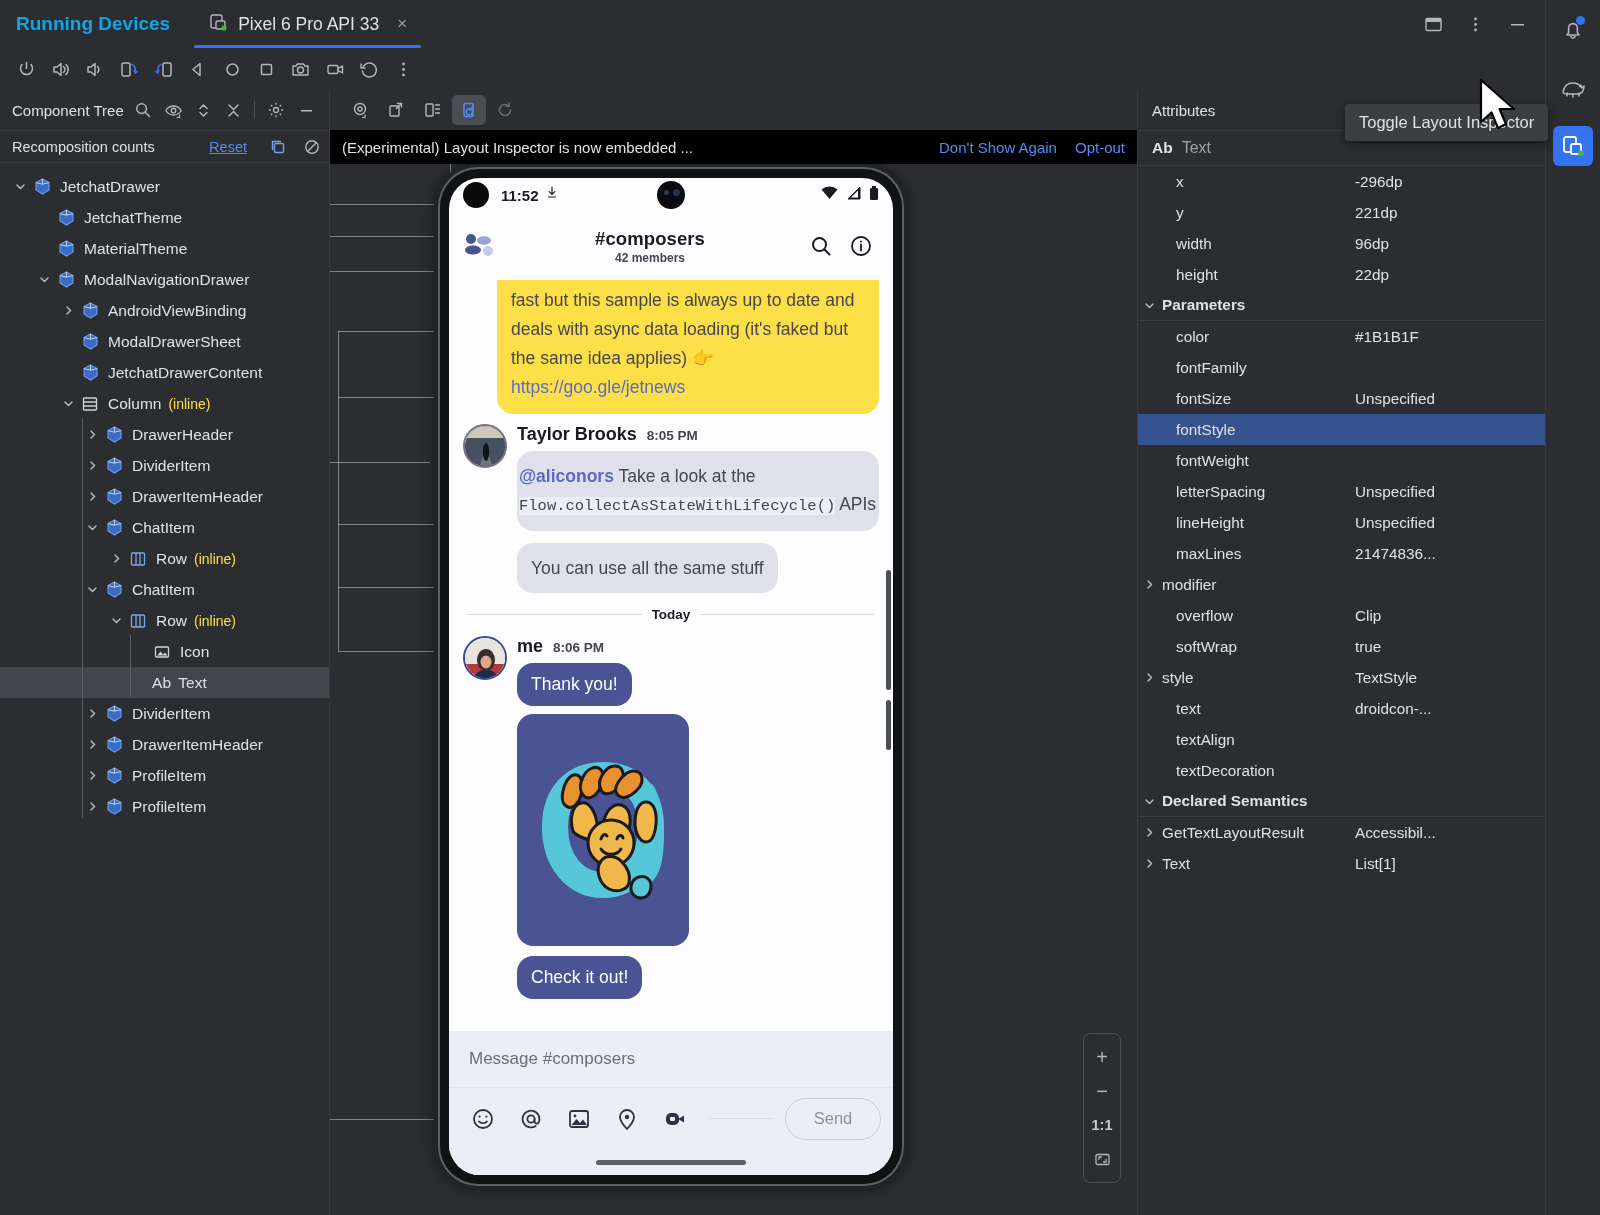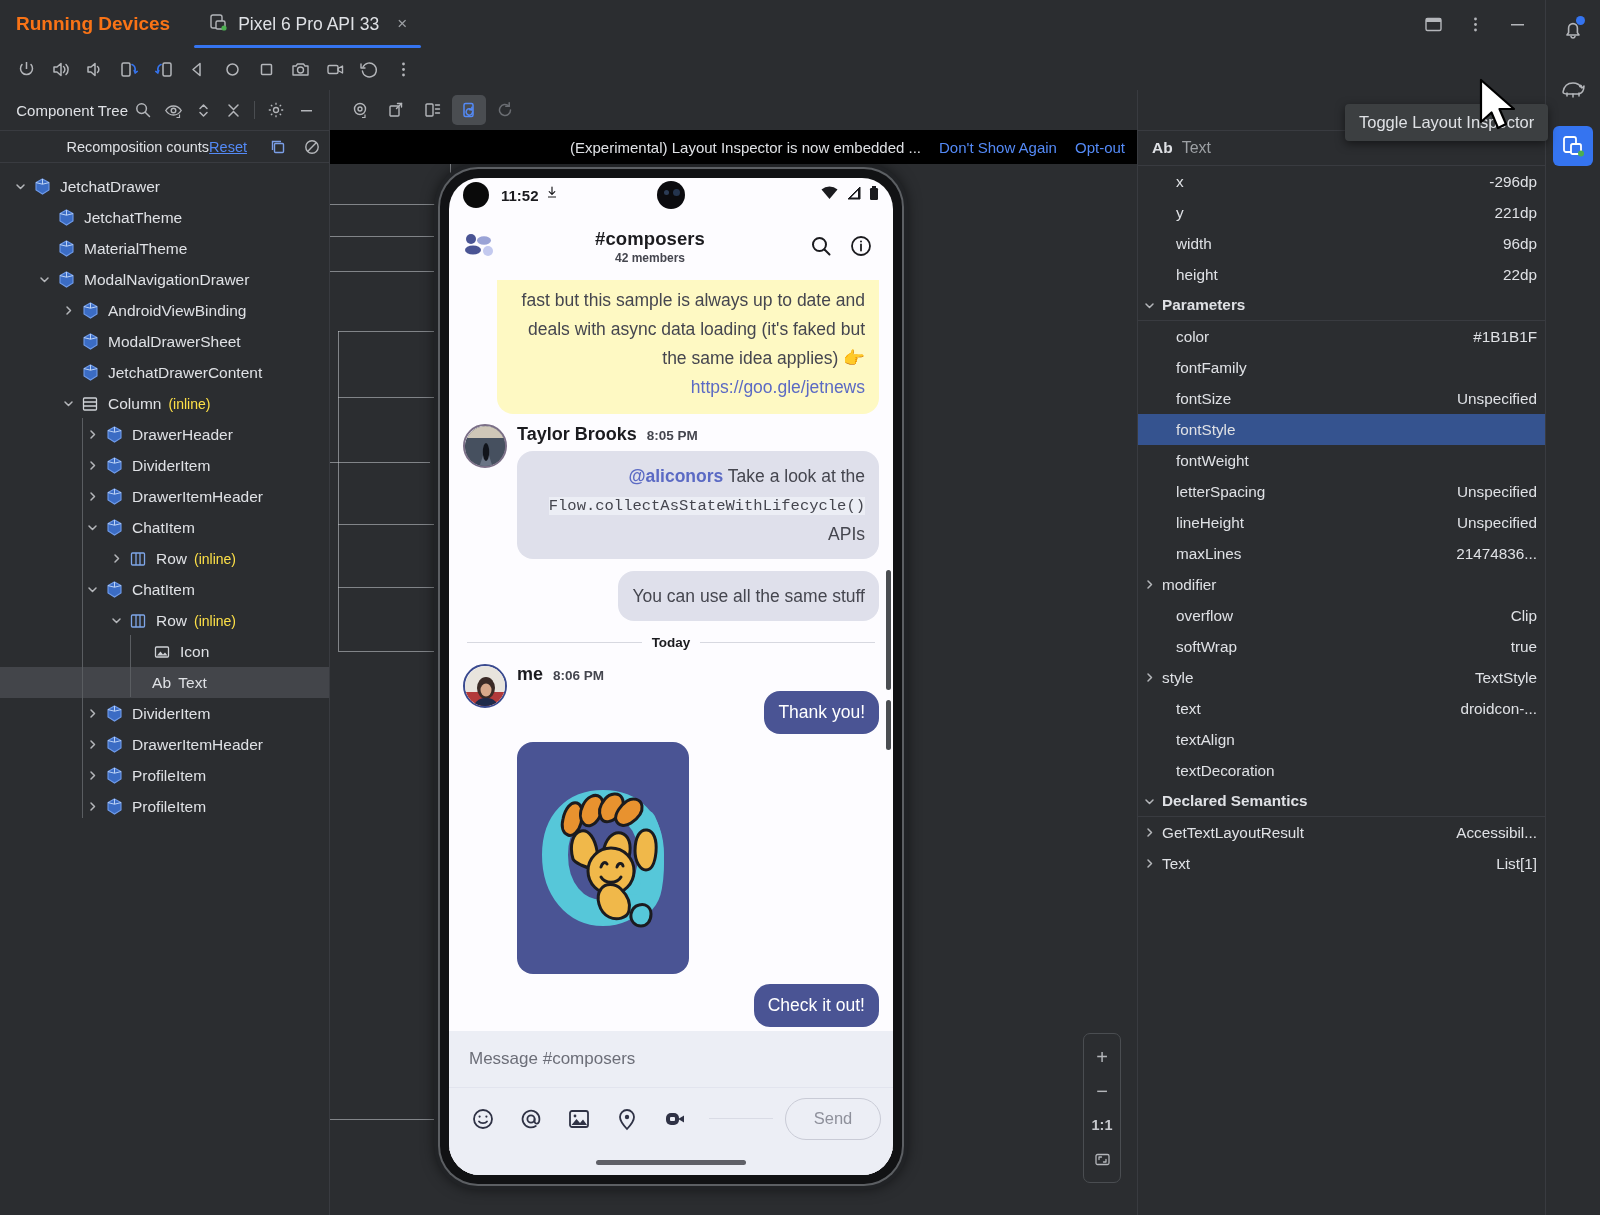--- a/index.html
+++ b/index.html
@@ -97,36 +97,36 @@
   .appbar { height: 68px; display: flex; align-items: center; padding: 0 12px; position: relative; background:#fdfcff;}
   .drawer-ic { width: 38px; height: 38px; display:flex; align-items:center; justify-content:center; }
   .appbar-center { flex: 1; display: flex; flex-direction: column; align-items: center; }
   .chan { font-size: 18.5px; font-weight: 700; color: #1b1b1f; letter-spacing:.1px;}
   .members { font-size: 12px; color: #45464f; font-weight:600; margin-top: 1px;}
   .ab-act { width: 40px; height: 40px; display:flex; align-items:center; justify-content:center;}
 
   .msgs { flex: 1; background: #fdfcff; position: relative; overflow: hidden; }
   .bubble-gray { background: #dfe0eb; border-radius: 16px; }
 
-  .firstmsg { margin: 0 14px 0 48px; background:#fef9c3; border-radius: 0 0 16px 16px; padding: 6px 14px 12px; }
+  .firstmsg { margin: 0 14px 0 48px; background:#fde047; border-radius: 0 0 16px 16px; padding: 6px 14px 12px; }
   .firstmsg p { font-size: 17.5px; line-height: 29px; color: #45464f; }
   .firstmsg a { color: #5b6ac4; text-decoration: none; }
 
   .row { display: flex; padding: 10px 14px 0 14px; }
   .avatar { width: 44px; height: 44px; border-radius: 50%; flex: 0 0 auto; margin-right: 10px; overflow:hidden;
     border: 2px solid #7b6f87; }
   .avatar.me { border-color: #3a4a8f; }
   .mbody { flex: 1; min-width: 0;}
   .mhead { display: flex; align-items: baseline; gap: 10px; }
   .mname { font-size: 18px; font-weight: 700; color: #1b1b1f; }
   .mtime { font-size: 13.5px; color: #45464f; font-weight:600;}
   .mtext { font-size: 17.5px; line-height: 28px; color: #45464f; }
   .mention { color: #5b6ac4; font-weight: 600; }
   .code { font-family: "Liberation Mono", monospace; font-size: 15.5px; background: #eceef5; }
-  .b1 { margin-top: 6px; padding: 11px 14px; }
+  .b1 { margin-top: 6px; padding: 11px 2px; }
   .b2 { margin-top: 8px; padding: 11px 14px; display:inline-block;}
 
   .daysep { display: flex; align-items: center; gap: 10px; padding: 14px 18px 4px; }
   .daysep .ln { flex: 1; height: 1px; background: #d7d8e0; }
   .daysep .d { font-size: 13.5px; font-weight: 700; color: #1b1b1f; }
 
   .out-b { background:#4a5494; border-radius: 16px; color:#fff; font-size:17.5px; padding: 11px 14px; display:inline-block;}
   .sticker { width: 172px; height: 232px; background: #4a5494; border-radius: 16px; margin-top: 8px;
     display:flex; align-items:center; justify-content:center; }
 
@@ -168,21 +168,21 @@
   .arow .v.lnk { color:#548af7; }
   .arow.group .k { font-weight: 700; }
   .arow .exp { width: 18px; display:inline-flex; align-items:center; justify-content:center; margin-left:-12px; margin-right: 4px;}
   .arow .exp.hidden { visibility:hidden; }
   .arow.group { border-bottom: 1px solid #393b40; }
   .arow.indent1 .k { padding-left: 14px; }
 
   
   .titlebar { position:absolute; left:0; top:0; right:55px; height: 48px; display:flex; align-items:center;
     background:#2b2d30; z-index: 30;}
-  .tb-title { font-size: 19px; font-weight: 700; color:#f97316; padding-left: 16px; }
+  .tb-title { font-size: 19px; font-weight: 700; color:#0ea5e9; padding-left: 16px; }
   .tab { margin-left: 24px; height: 48px; display:flex; align-items:center; gap: 10px; padding: 0 14px;
     position: relative; }
   .tab .tname { font-size: 17.5px; color:#dfe1e5; }
   .tab .x { color:#9da0a4; font-size: 17px; margin-left: 8px;}
   .tab .under { position:absolute; left: 0; right:0; bottom:0; height:3px; background:#3574f0; border-radius:2px;}
   .tb-right { margin-left:auto; display:flex; align-items:center; gap: 6px; padding-right: 10px;}
   .tb-btn { width:36px; height:32px; display:flex; align-items:center; justify-content:center; }
 
   .devtoolbar { position:absolute; left:0; top:48px; width: 420px; height: 42px; z-index: 29;
     display:flex; align-items:center; padding-left: 10px; gap: 2px; }
@@ -306,21 +306,21 @@
     </div>
     <div class="dtb">
       <svg width="19" height="19" viewBox="0 0 19 19">
           <circle cx="9.5" cy="4" r="1.4" fill="#b4b6ba"></circle>
           <circle cx="9.5" cy="9.5" r="1.4" fill="#b4b6ba"></circle>
           <circle cx="9.5" cy="15" r="1.4" fill="#b4b6ba"></circle>
         </svg>
     </div>
   </div>
 
-  <div class="cols" style="padding-top:90px;text-align:right;">
+  <div class="cols" style="padding-top:90px;">
 
     <div class="left-panel">
       <div class="tree-header">
         <span class="title">Component Tree</span>
         <span class="hicon">
           <svg width="18" height="18" viewBox="0 0 18 18" fill="none" stroke="#b4b6ba" stroke-width="1.5">
               <circle cx="7.6" cy="7.6" r="4.8"></circle>
               <path d="M11.2 11.2L15.5 15.5" stroke-linecap="round"></path>
             </svg>
         </span>

